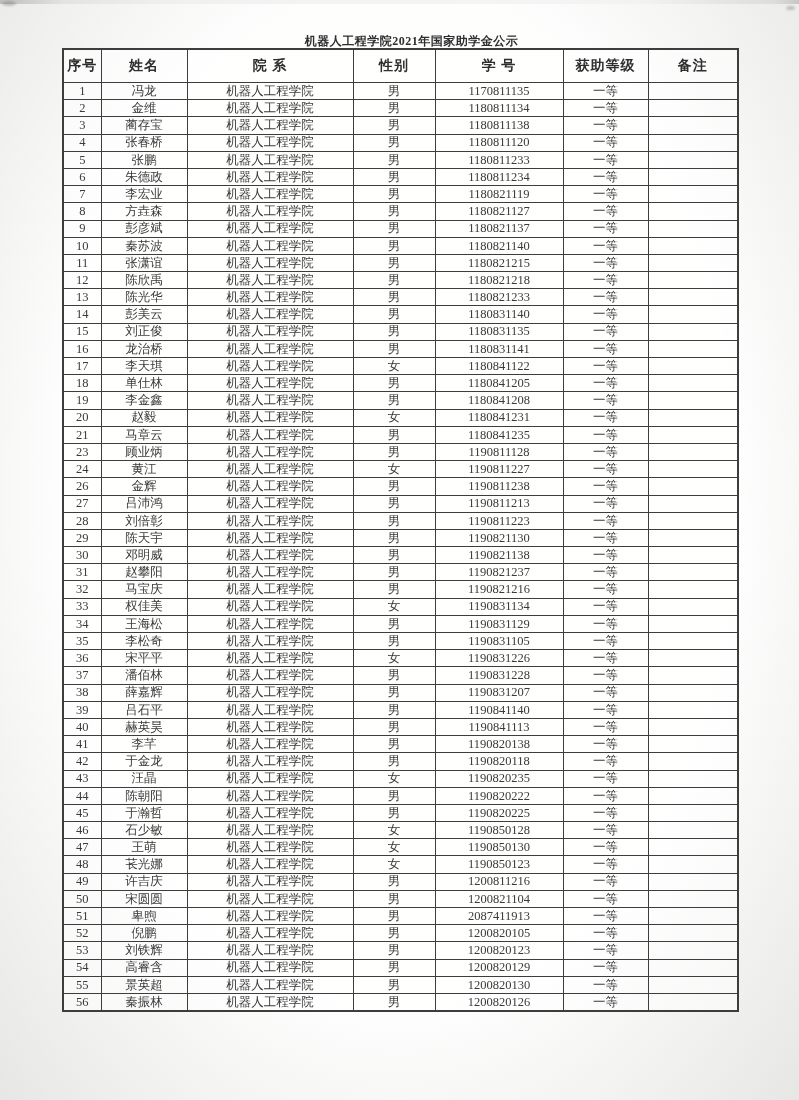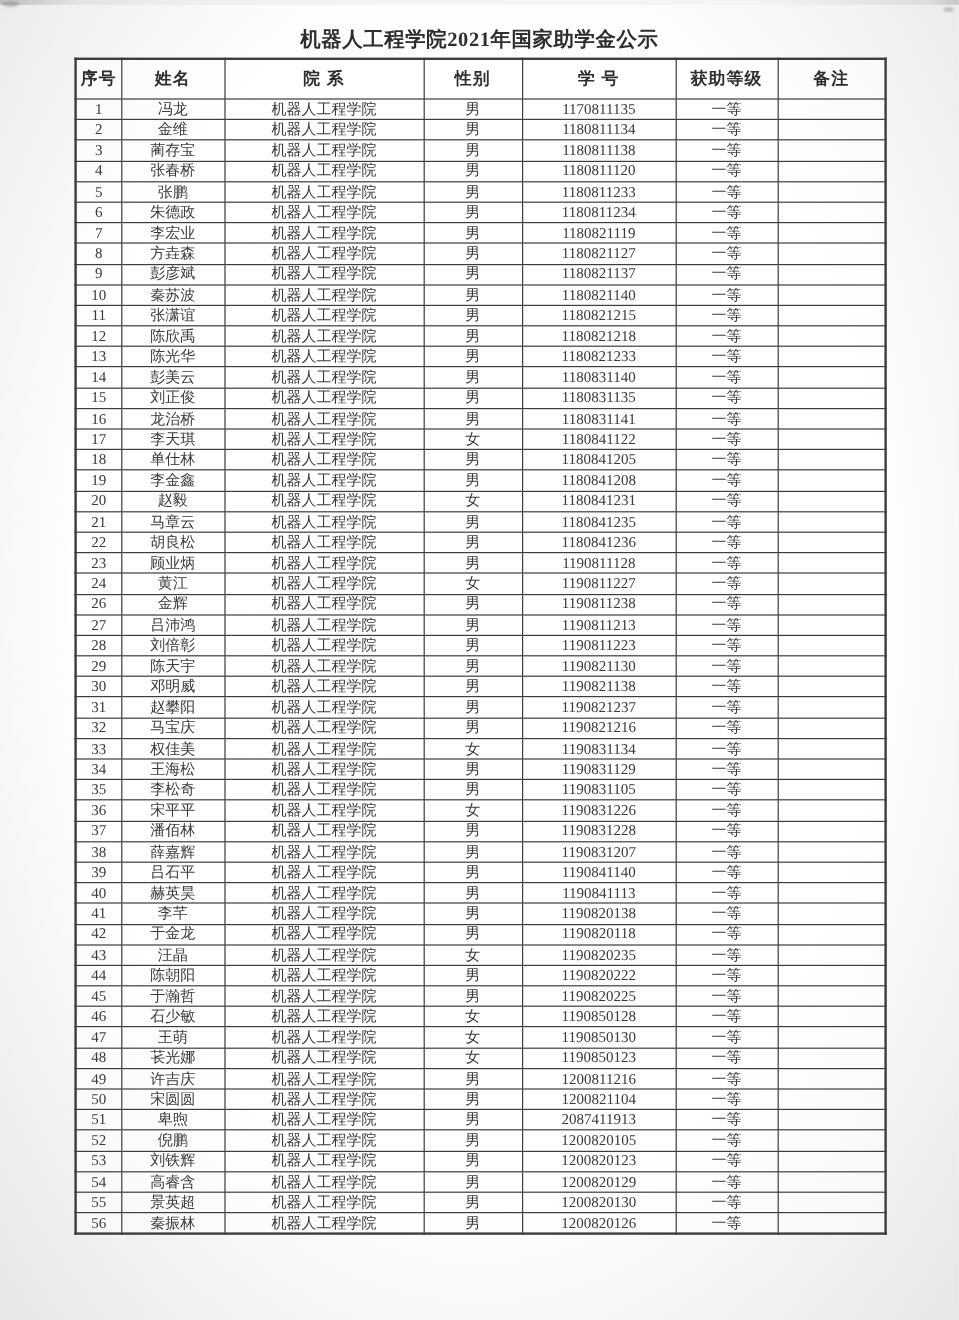--- a/index.html
+++ b/index.html
@@ -27,27 +27,27 @@
   .smudge {
     position: absolute;
     border-radius: 50%;
     background: #6b6b69;
     opacity: 0.35;
     filter: blur(1px);
   }
   .smudge.tl { top: 1px; left: 2px; width: 14px; height: 5px; }
   .smudge.tr { top: 6px; right: 4px; width: 9px; height: 4px; }
   .doc-title {
-    margin: 0;
+    margin: 12px;
     position: absolute;
     top: 21px;
     left: 62px;
     width: 675px;
     text-align: center;
-    font-size: 17px;
+    font-size: 12px;
     font-weight: bold;
     letter-spacing: 0.5px;
     color: #2e2e2e;
   }
   table.roster {
     position: absolute;
     top: 48px;
     left: 62px;
     width: 675px;
     border-collapse: collapse;
@@ -302,29 +302,20 @@
       <tr>
         <td>21</td>
         <td>马章云</td>
         <td>机器人工程学院</td>
         <td>男</td>
         <td>1180841235</td>
         <td>一等</td>
         <td></td>
       </tr>
       <tr>
-        <td>22</td>
-        <td>胡良松</td>
-        <td>机器人工程学院</td>
-        <td>男</td>
-        <td>1180841236</td>
-        <td>一等</td>
-        <td></td>
-      </tr>
-      <tr>
         <td>23</td>
         <td>顾业炳</td>
         <td>机器人工程学院</td>
         <td>男</td>
         <td>1190811128</td>
         <td>一等</td>
         <td></td>
       </tr>
       <tr>
         <td>24</td>

